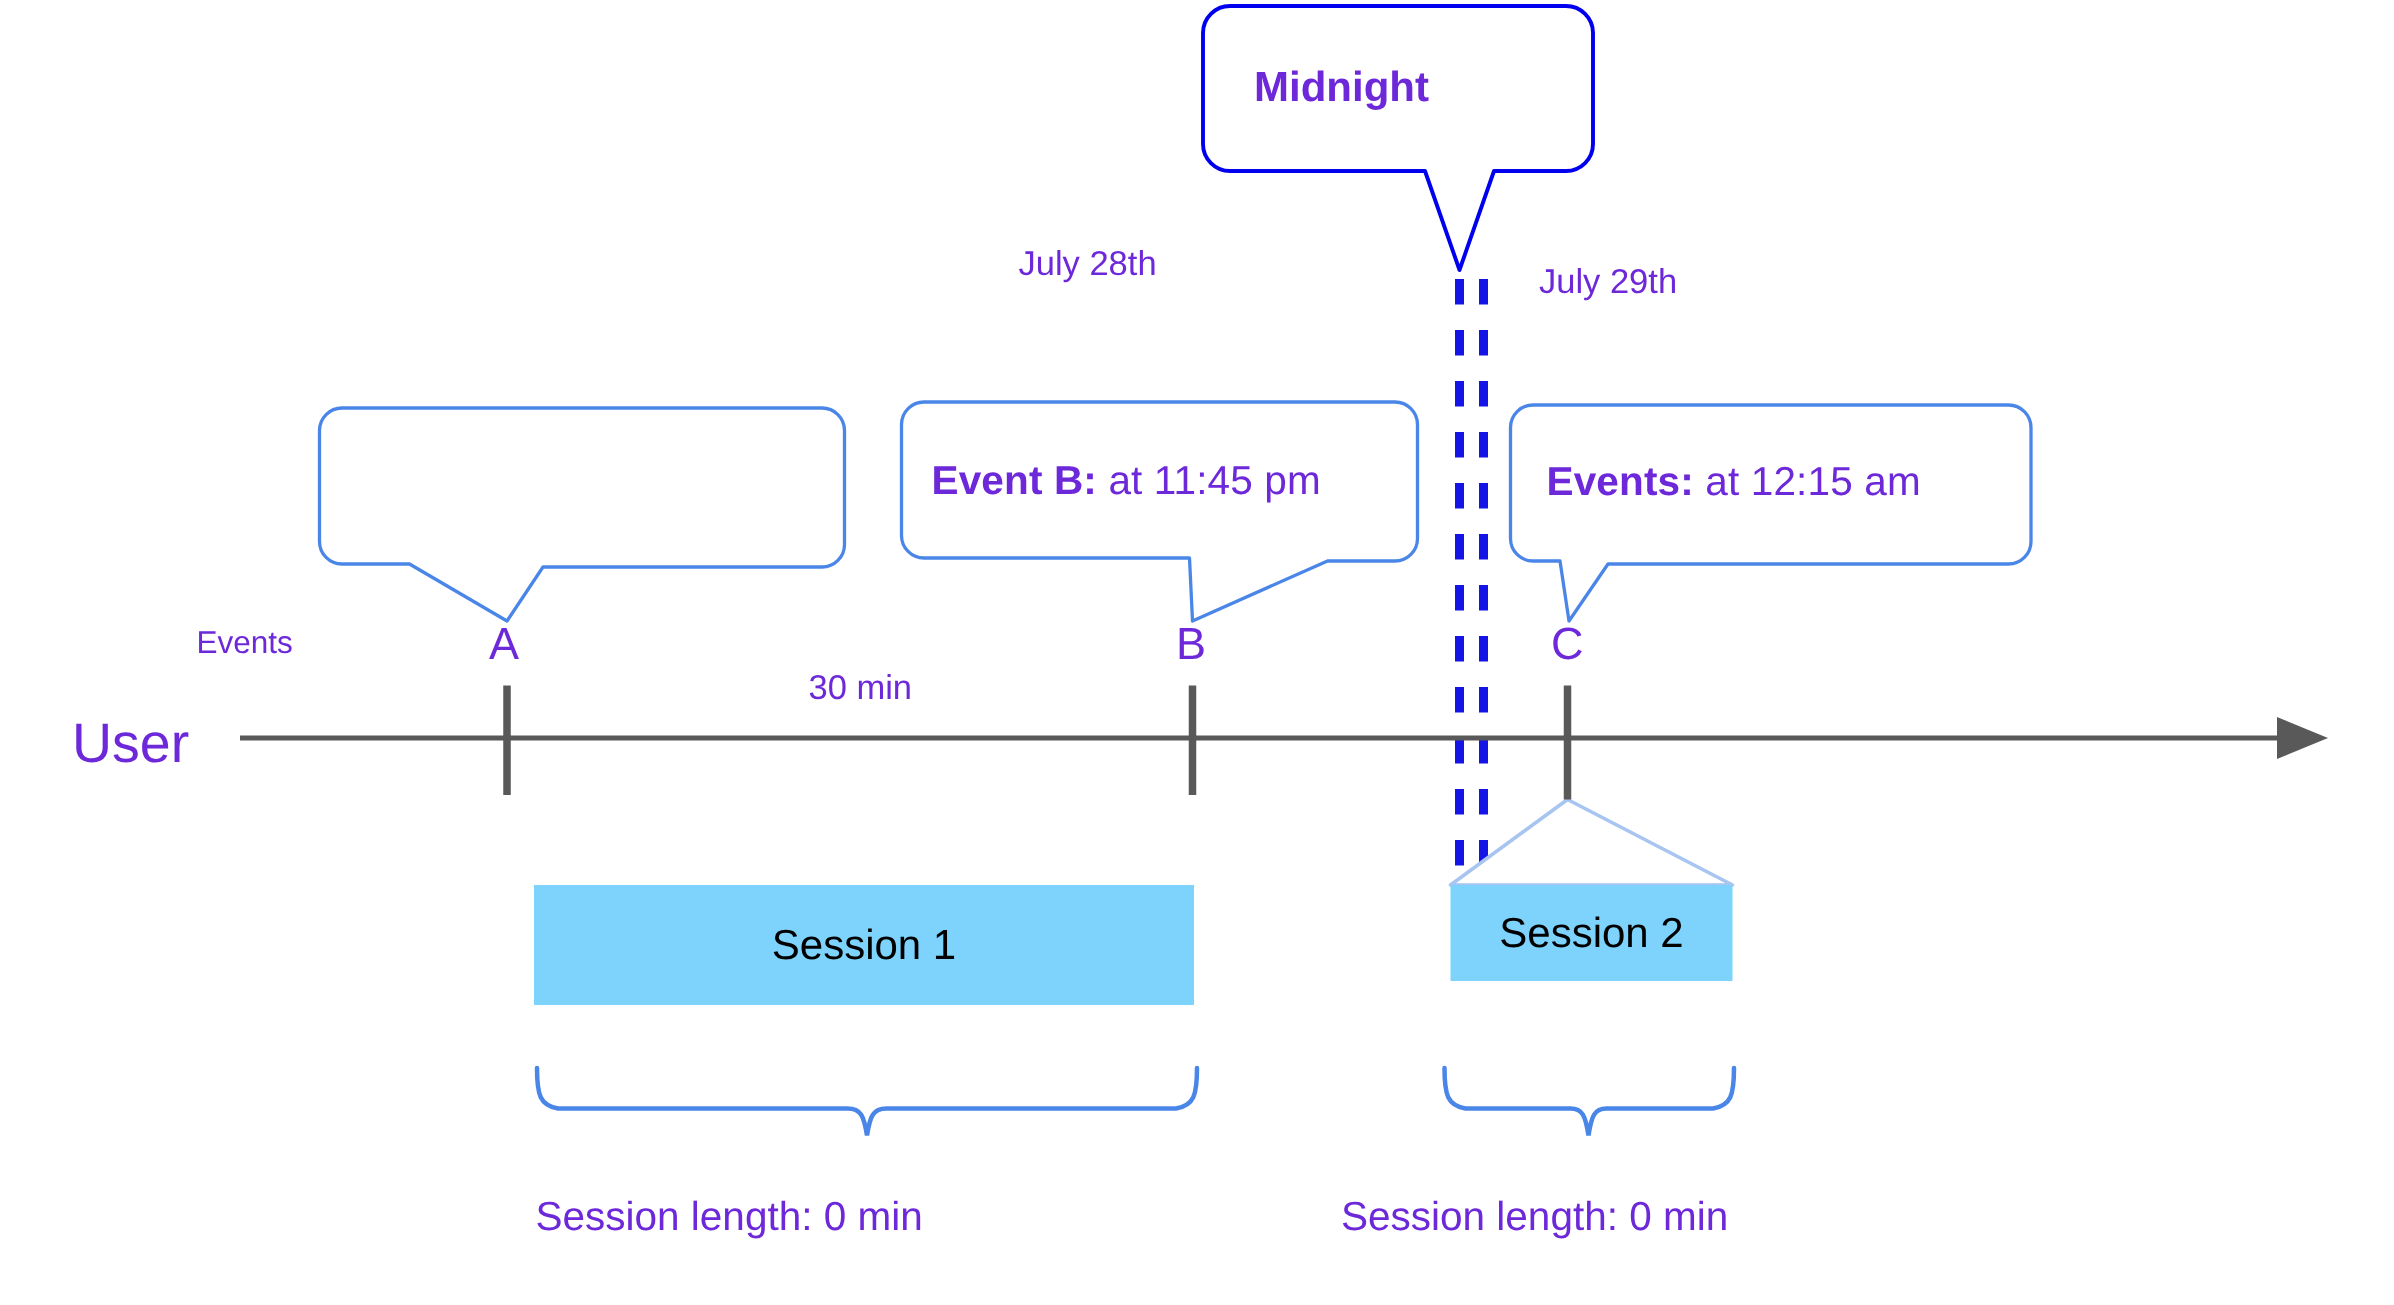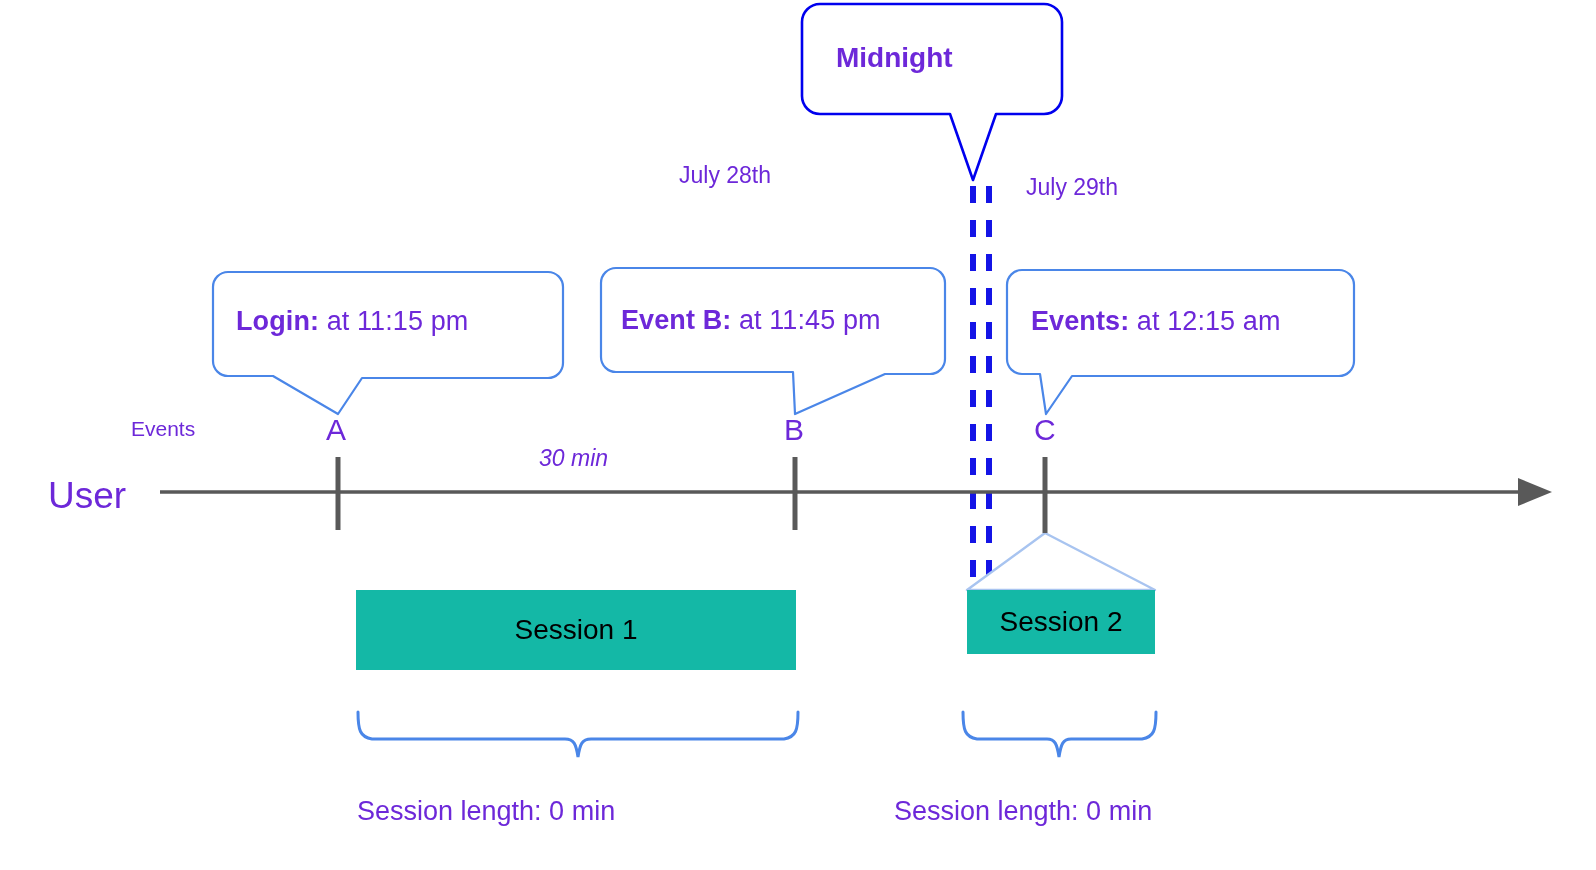--- a/index.html
+++ b/index.html
@@ -56,27 +56,26 @@
     font-size: 37px;
   }
   .events-label {
     font-size: 21px;
   }
   .tick-label {
     font-size: 30px;
   }
   .gap-label {
     font-size: 23px;
-    font-style: italic;
   }
 
   
   .session-box {
     position: absolute;
-    background: #14b8a6;
+    background: #7dd3fc;
     display: flex;
     align-items: center;
     justify-content: center;
     color: #000000;
     font-size: 28px;
   }
 
   
   .session-length {
     font-size: 27px;
@@ -197,23 +196,20 @@
 
   <div class="session-box" style="left:967px; top:590px; width:188px; height:64px;">
     <span>Session 2</span>
   </div>
 
   <div class="txt callout-midnight-text" style="left:836px; top:44px;">Midnight</div>
 
   <div class="txt day-label" style="left:679px; top:164px;">July 28th</div>
   <div class="txt day-label" style="left:1026px; top:176px;">July 29th</div>
 
-  <div class="txt callout-text" style="left:236px; top:308px;">
-    <span class="lead">Login:</span><span> at 11:15 pm</span>
-  </div>
 
   <div class="txt callout-text" style="left:621px; top:307px;">
     <span class="lead">Event B:</span><span> at 11:45 pm</span>
   </div>
 
   <div class="txt callout-text" style="left:1031px; top:308px;">
     <span class="lead">Events:</span><span> at 12:15 am</span>
   </div>
 
   <div class="txt user-label" style="left:48px; top:477px;">User</div>

